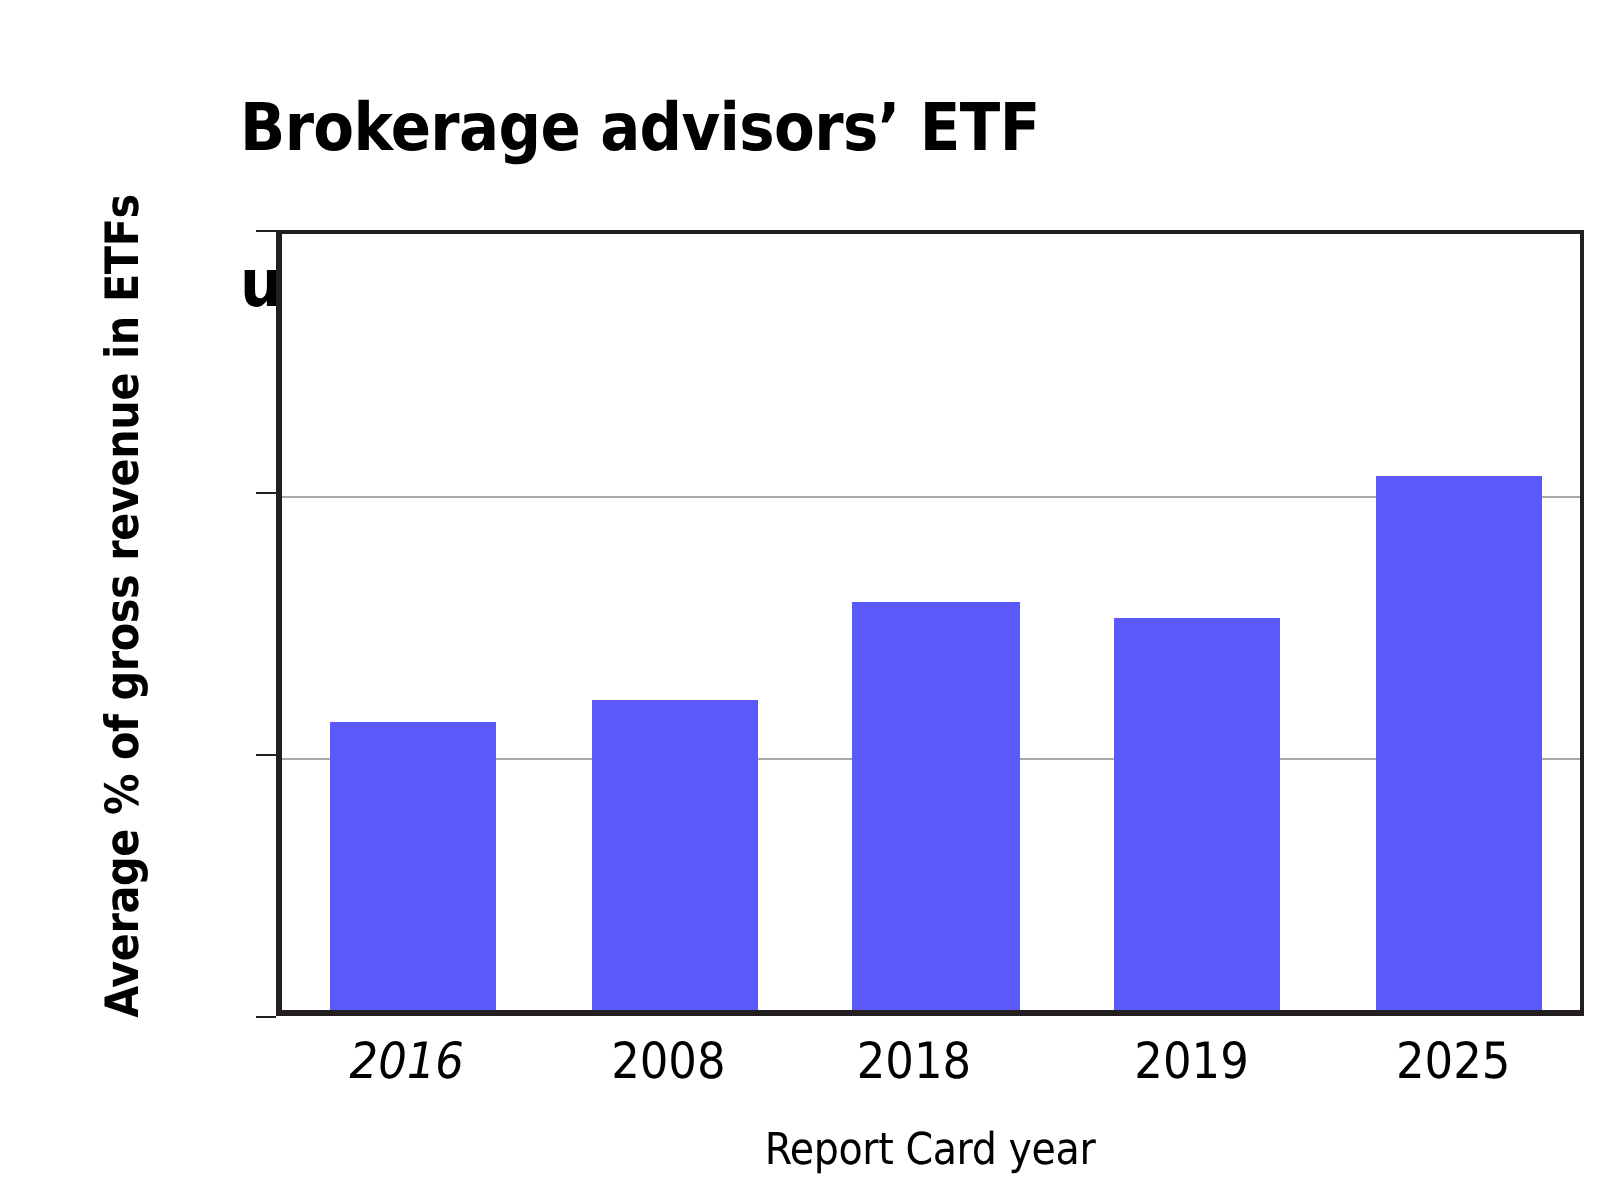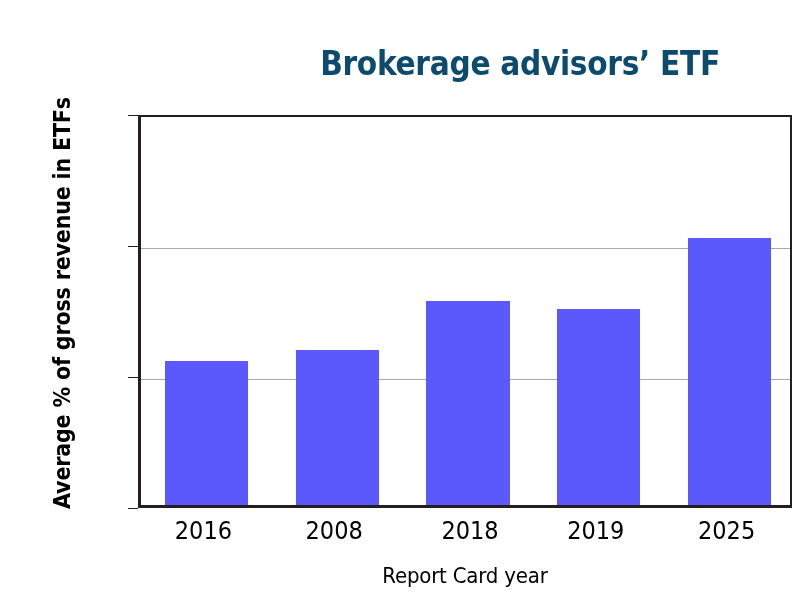--- a/index.html
+++ b/index.html
@@ -19,25 +19,25 @@
     height: 600px;
     background: #ffffff;
   }
 
   
   #chart-title {
     position: absolute;
     left: 120px;
     top: 6px;
     width: 600px;
-    text-align: right;
+    text-align: left;
     font-size: 33px;
     font-weight: bold;
     line-height: 1.18;
-    color: #0c4a6e;
+    color: #000000;
     letter-spacing: -0.3px;
     white-space: pre-line;
   }
 
   
   #y-axis-title {
     position: absolute;
     left: -148px;
     top: 290px;
     width: 420px;
@@ -151,20 +151,20 @@
     <div id="bars-layer">
         <div class="bar" title="2016: 5.5%" style="left: 23.871px; width: 83.058px; height: 144.1px; background: rgb(91, 89, 251);"></div>
         <div class="bar" title="2017: 5.9%" style="left: 154.671px; width: 83.058px; height: 154.58px; background: rgb(91, 89, 251);"></div>
         <div class="bar" title="2018: 7.8%" style="left: 285.471px; width: 83.058px; height: 204.36px; background: rgb(91, 89, 251);"></div>
         <div class="bar" title="2019: 7.5%" style="left: 416.271px; width: 83.058px; height: 196.5px; background: rgb(91, 89, 251);"></div>
         <div class="bar" title="2020: 10.2%" style="left: 547.071px; width: 83.058px; height: 267.24px; background: rgb(91, 89, 251);"></div>
       </div>
   </div>
 
   <div id="x-ticks">
-      <div class="x-tick-label" style="left: 138.4px;">2016</div>
+      <div class="x-tick-label" style="left: 138.4px; font-style: italic;">2016</div>
       <div class="x-tick-label" style="left: 269.2px;">2008</div>
-      <div class="x-tick-label" style="left: 405px;">2018</div>
+      <div class="x-tick-label" style="left: 392px;">2018</div>
       <div class="x-tick-label" style="left: 530.8px;">2019</div>
       <div class="x-tick-label" style="left: 661.6px;">2025</div>
     </div>
 
 </div>
 
 </body></html>

